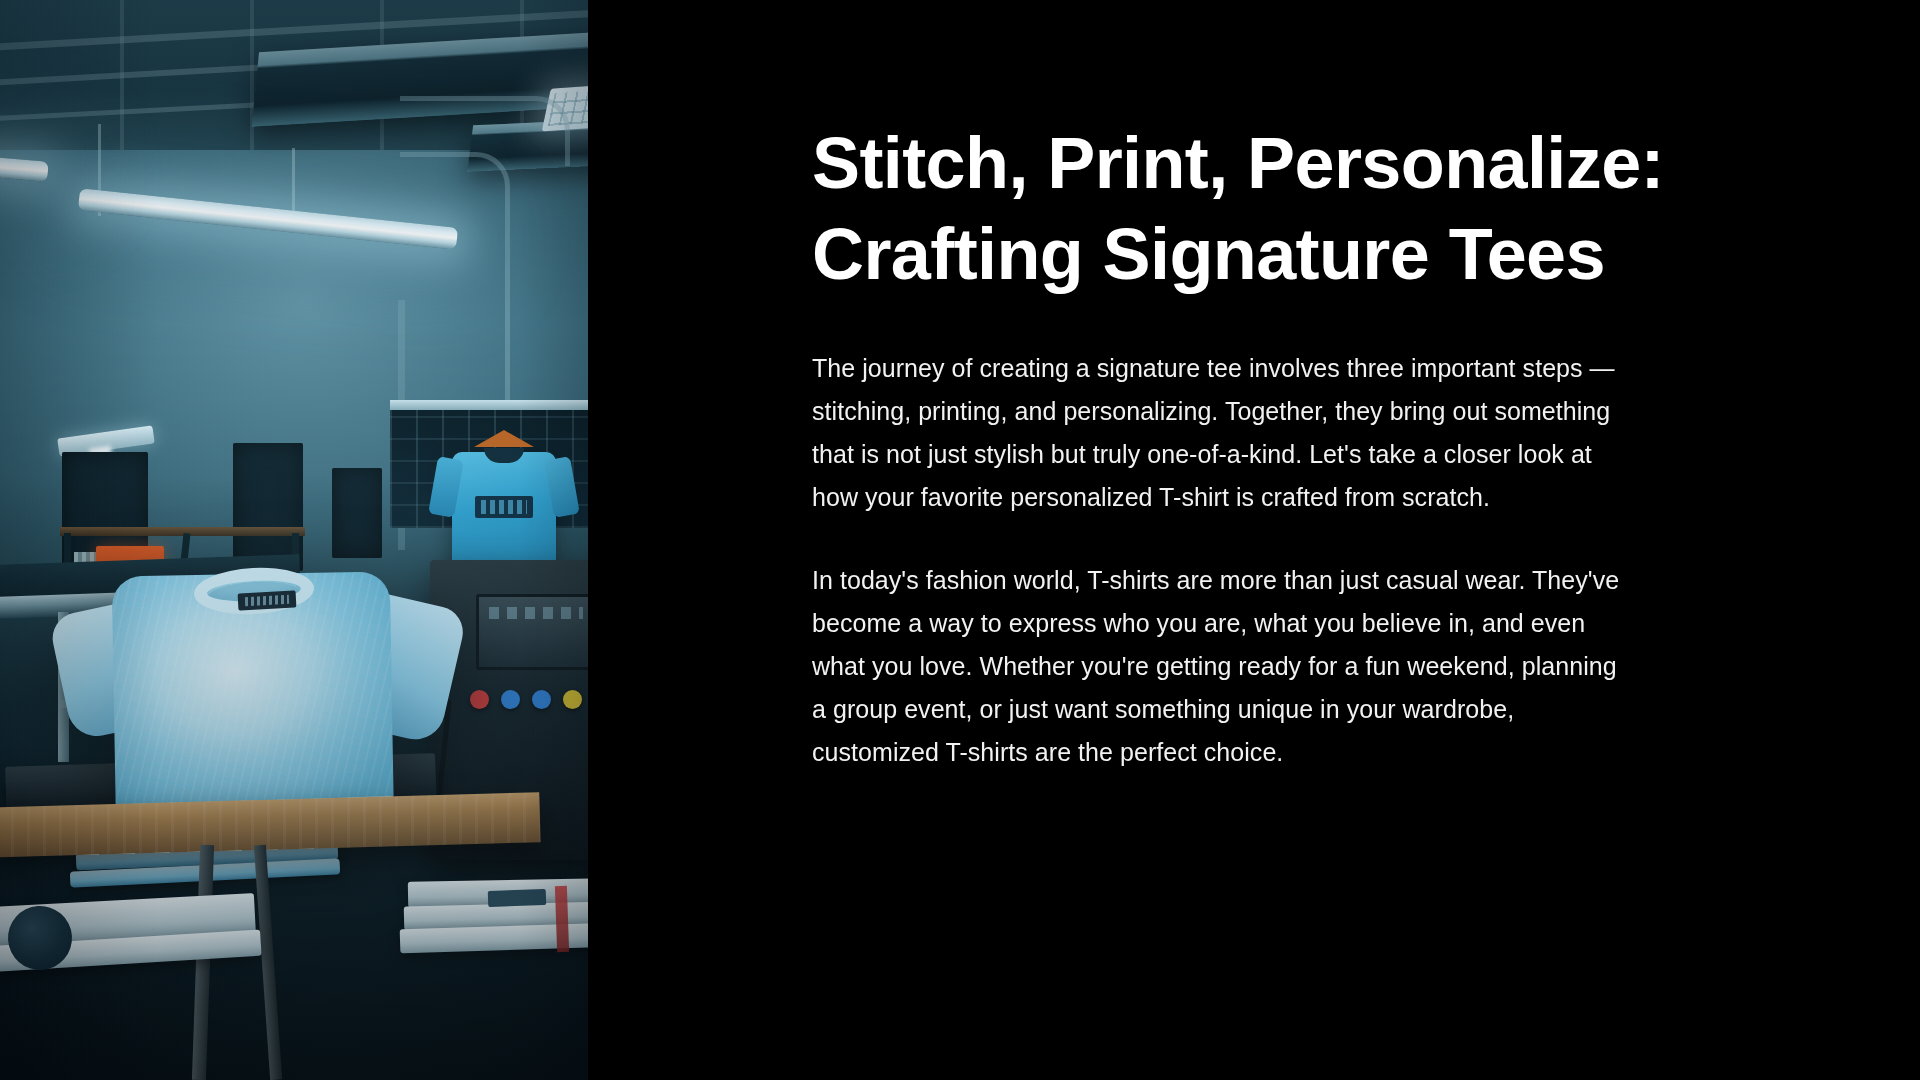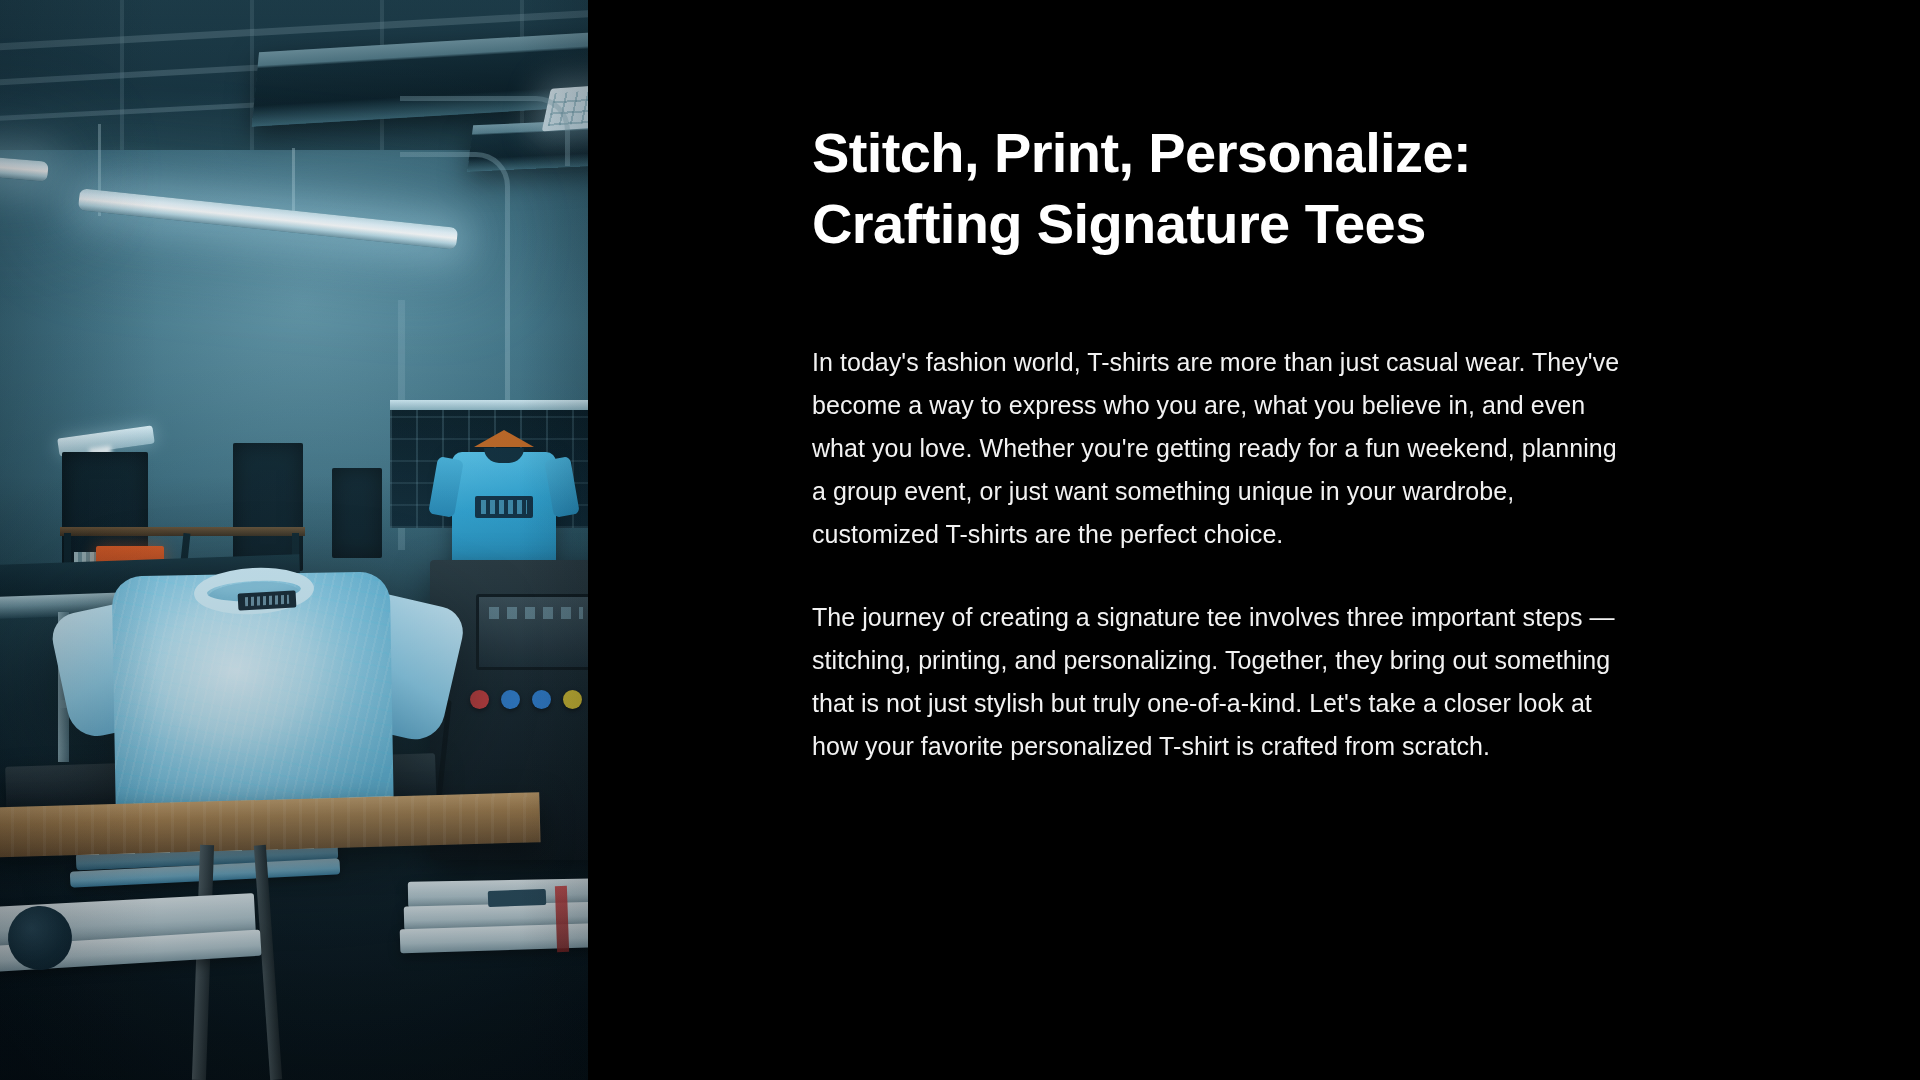--- a/index.html
+++ b/index.html
@@ -431,25 +431,25 @@
     position:relative;
     flex:1 1 auto;
     height:1080px;
     background:#000;
     padding:118px 0 0 92px;
   }
   .content-inner { width:990px; }
 
   .headline {
     color:#ffffff;
-    font-size:56px;
+    font-size:72px;
     font-weight:700;
     line-height:1.26;
     letter-spacing:-0.6px;
-    margin:0 0 82px 0;
+    margin:0 0 48px 0;
     max-width:860px;
   }
 
   .body-copy {
     color:#f2f2f2;
     font-size:25px;
     font-weight:400;
     line-height:1.72;
     letter-spacing:0.05px;
     max-width:812px;
@@ -574,19 +574,19 @@
 
       <div class="photo-grade"></div>
       <div class="photo-crop-cover"></div>
     </div>
   </div>
 
   <div class="content-panel">
     <div class="content-inner">
       <h1 class="headline">Stitch, Print, Personalize: Crafting Signature Tees</h1>
 
+      <p class="body-copy">The journey of creating a signature tee involves three important steps — stitching, printing, and personalizing. Together, they bring out something that is not just stylish but truly one-of-a-kind. Let's take a closer look at how your favorite personalized T-shirt is crafted from scratch.</p>
+
       <p class="body-copy">In today's fashion world, T-shirts are more than just casual wear. They've become a way to express who you are, what you believe in, and even what you love. Whether you're getting ready for a fun weekend, planning a group event, or just want something unique in your wardrobe, customized T-shirts are the perfect choice.</p>
-
-      <p class="body-copy">The journey of creating a signature tee involves three important steps — stitching, printing, and personalizing. Together, they bring out something that is not just stylish but truly one-of-a-kind. Let's take a closer look at how your favorite personalized T-shirt is crafted from scratch.</p>
     </div>
   </div>
 
 </div>
 
 </body></html>

